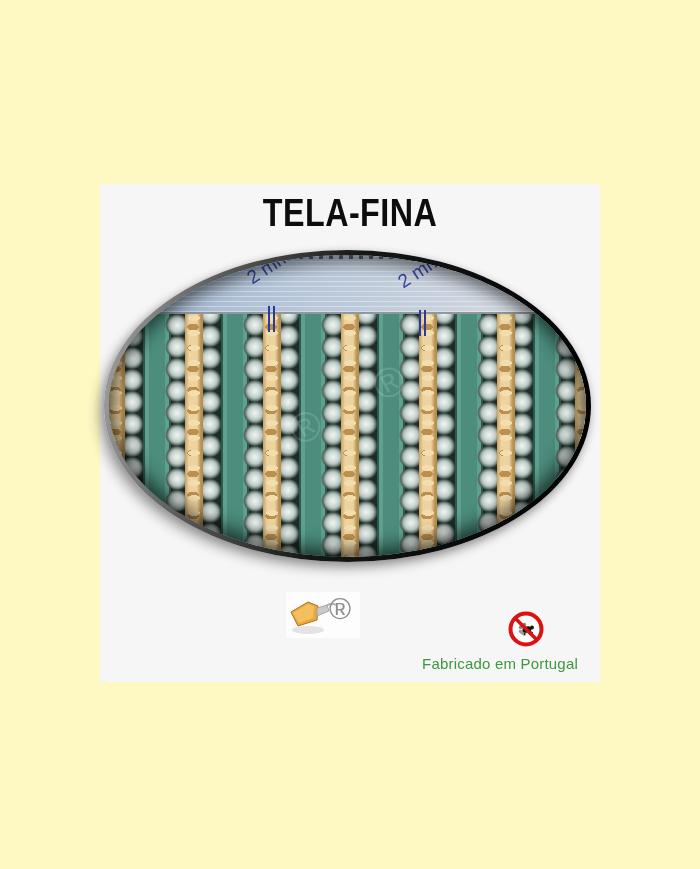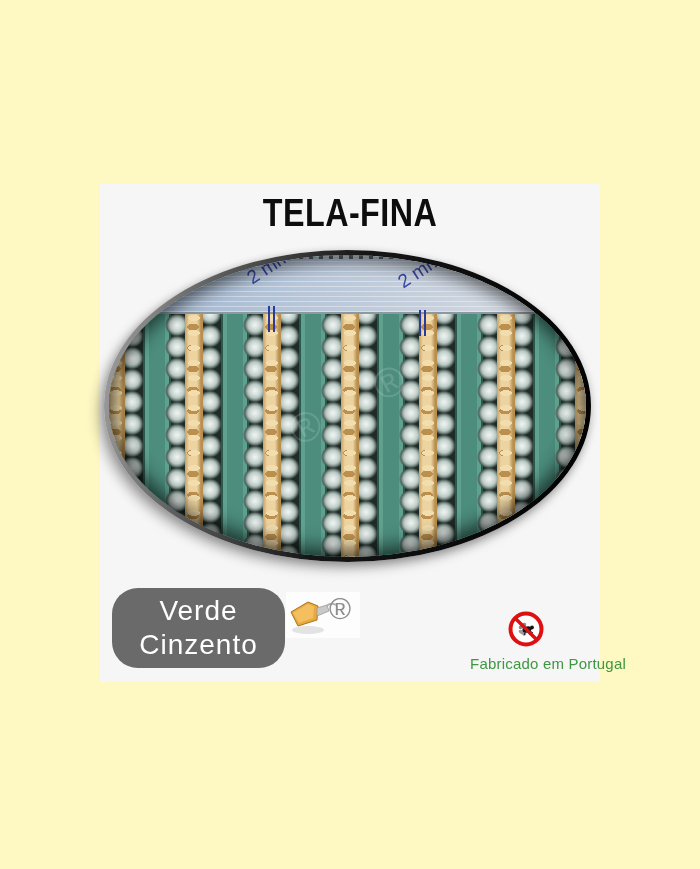--- a/index.html
+++ b/index.html
@@ -57,21 +57,21 @@
   
   .swatch{position:absolute;left:112px;top:588px;width:173px;height:80px;border-radius:26px;
           background:#6a6a6a;color:#ffffff;display:flex;flex-direction:column;
           align-items:center;justify-content:center;line-height:1.22;
           font-size:28px;font-weight:400;letter-spacing:1px;}
   
   .fitting{position:absolute;left:286px;top:592px;width:74px;height:46px;background:#fdfdfd;}
   
   .nofly{position:absolute;left:508px;top:611px;width:36px;height:36px;}
   
-  .madein{position:absolute;left:468px;top:655px;width:160px;text-align:center;
+  .madein{position:absolute;left:420px;top:655px;width:160px;text-align:center;
           color:#3f9740;font-size:15px;letter-spacing:.2px;}
 </style>
 </head>
 <body>
 
 <div id="stage">
 
   <div class="card">
     <div class="title">TELA-FINA</div>
   </div>
@@ -89,24 +89,20 @@
       </div>
 
       <div class="ann ann2">2 mm</div>
       <div class="ticks ticks2">
         <span></span>
         <span></span>
       </div>
     </div>
   </div>
 
-  <div class="swatch">
-    <span>Verde</span>
-    <span>Cinzento</span>
-  </div>
 
   <div class="fitting">
     <svg width="74" height="46" viewBox="0 0 74 46">
       <ellipse cx="22" cy="38" rx="16" ry="4" fill="#e3e3e3"></ellipse>
       <path d="M5,20 L22,10 L32,14 L31,28 L12,34 Z" fill="#eaa93f" stroke="#a8741f" stroke-width="1"></path>
       <path d="M7,21 L22,12 L28,14.5 L27,26 L13,31 Z" fill="#f6c468" opacity="0.8"></path>
       <path d="M31,16 L41,13 L43,19 L31,24 Z" fill="#c9c9c9" stroke="#9a9a9a" stroke-width="0.8"></path>
       <path d="M40,14 Q46,10 50,13" fill="none" stroke="#b0b0b0" stroke-width="2"></path>
       <text x="54" y="27" text-anchor="middle" font-size="30" fill="#8c8c8c" font-family="Liberation Sans, sans-serif">®</text>
     </svg>

